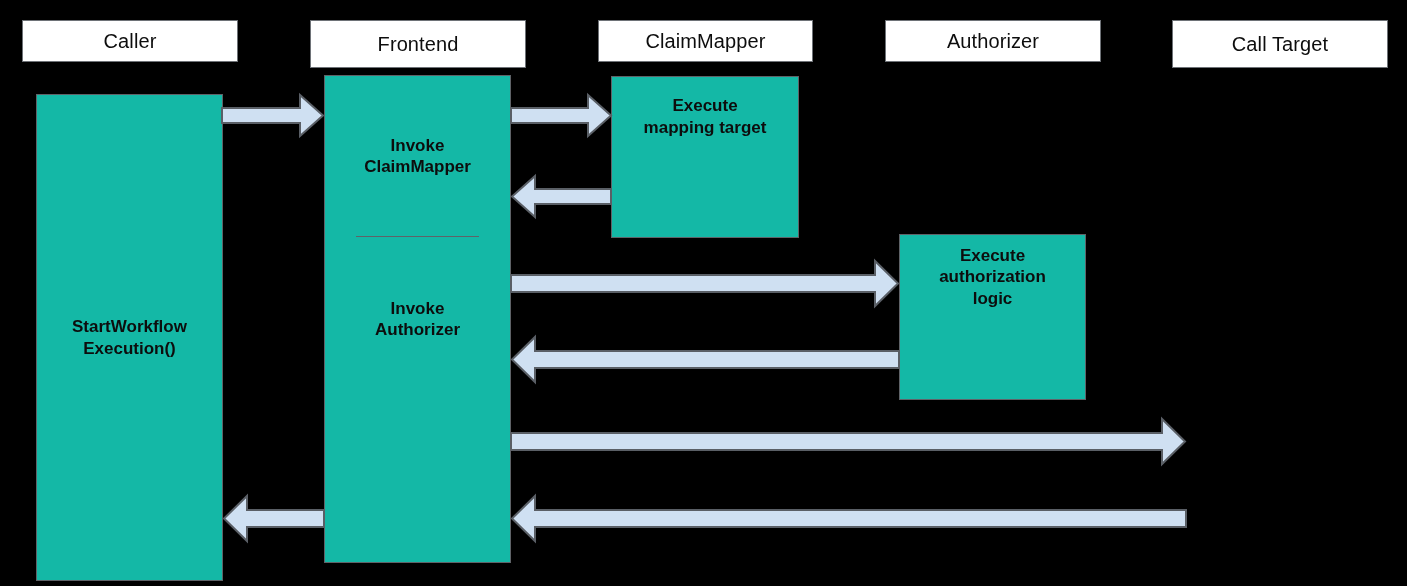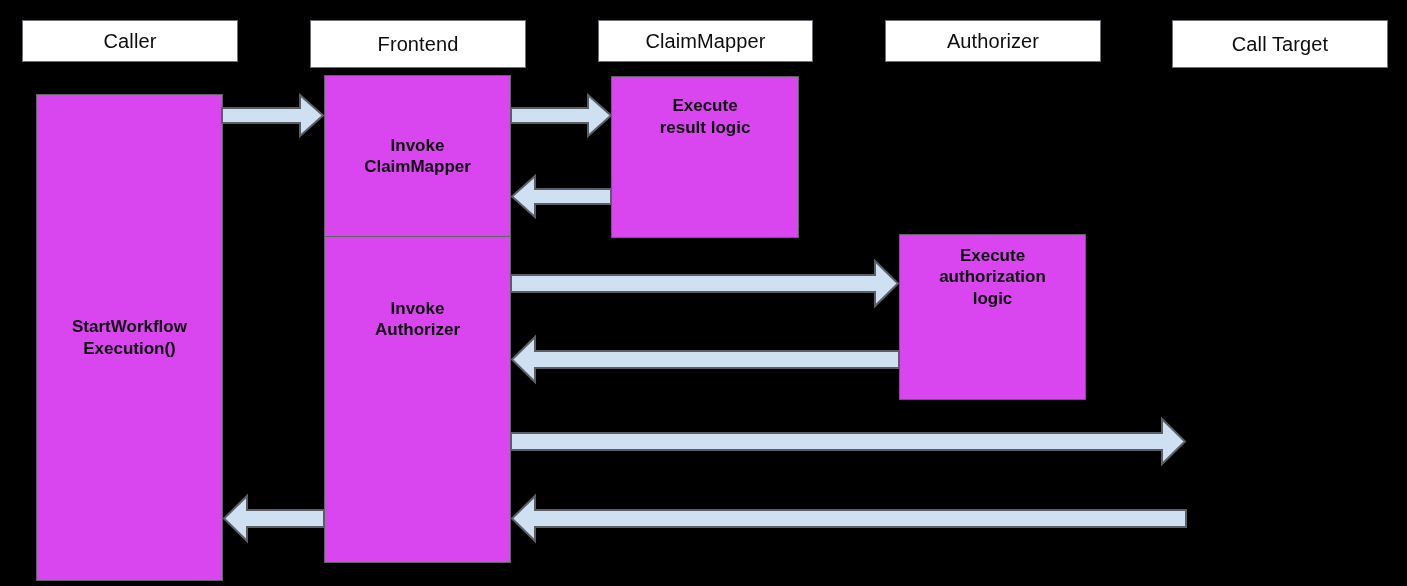--- a/index.html
+++ b/index.html
@@ -28,21 +28,21 @@
     color: #0d0d0d;
     font-size: 20px;
     font-weight: 400;
     letter-spacing: .1px;
     line-height: 1;
   }
 
   
   .lifeline {
     position: absolute;
-    background: #d946ef;
+    background: #14b8a6;
     border: 1.5px solid #5f6368;
     box-sizing: border-box;
     display: flex;
     flex-direction: column;
   }
   .segment {
     flex: 1 1 auto;
     box-sizing: border-box;
     display: flex;
     align-items: center;
@@ -100,40 +100,40 @@
 
   <div class="lifeline" style="left:36px; top:94px; width:187px; height:487px;">
     <div class="segment">
       <span>
         <span>StartWorkflow</span><br>
         <span>Execution()</span>
       </span>
     </div>
   </div>
 
-  <div class="lifeline" style="left:324px; top:75px; width:187px; height:488px;">
+  <div class="lifeline" style="left:324px; top:75px; width:187px; height:488px;align-items:center;">
     <div class="segment" style="height:161px; flex:0 0 161px;">
       <span>
         <span>Invoke</span><br>
         <span>ClaimMapper</span>
       </span>
     </div>
     <div class="segment" style="height:164px; flex:0 0 164px;">
       <span>
         <span>Invoke</span><br>
         <span>Authorizer</span>
       </span>
     </div>
   </div>
 
   <div class="lifeline" style="left:611px; top:76px; width:188px; height:162px;">
     <div class="segment" style="height:79px; flex:0 0 79px;">
       <span>
         <span>Execute</span><br>
-        <span>result logic</span>
+        <span>mapping target</span>
       </span>
     </div>
   </div>
 
   <div class="lifeline" style="left:899px; top:234px; width:187px; height:166px;">
     <div class="segment" style="height:84px; flex:0 0 84px;">
       <span>
         <span>Execute</span><br>
         <span>authorization</span><br>
         <span>logic</span>

